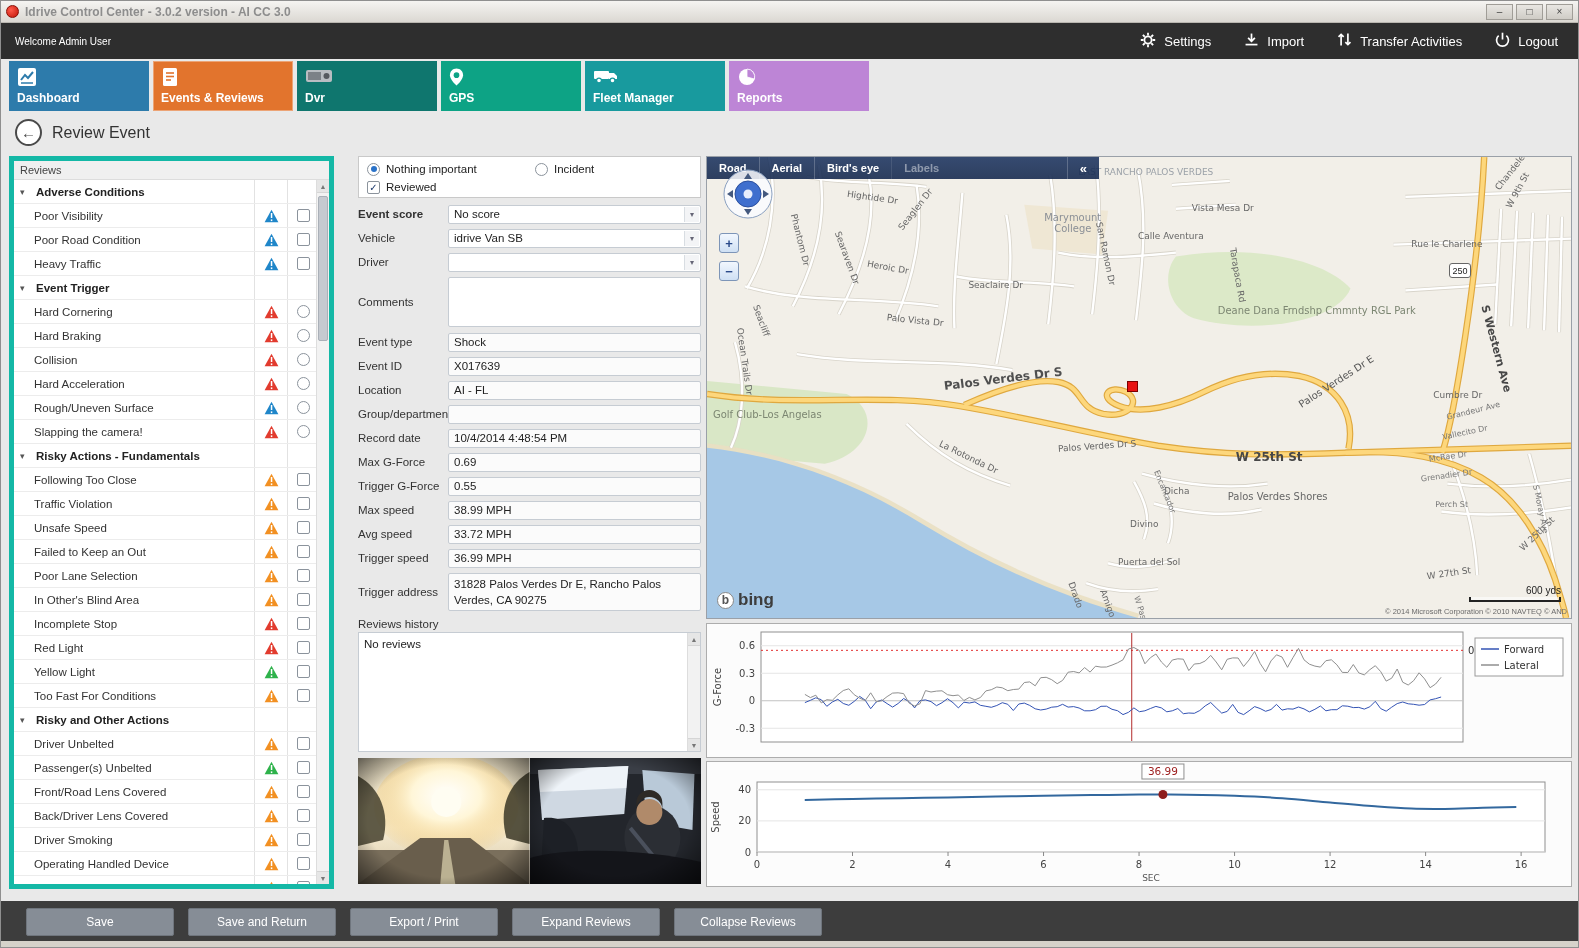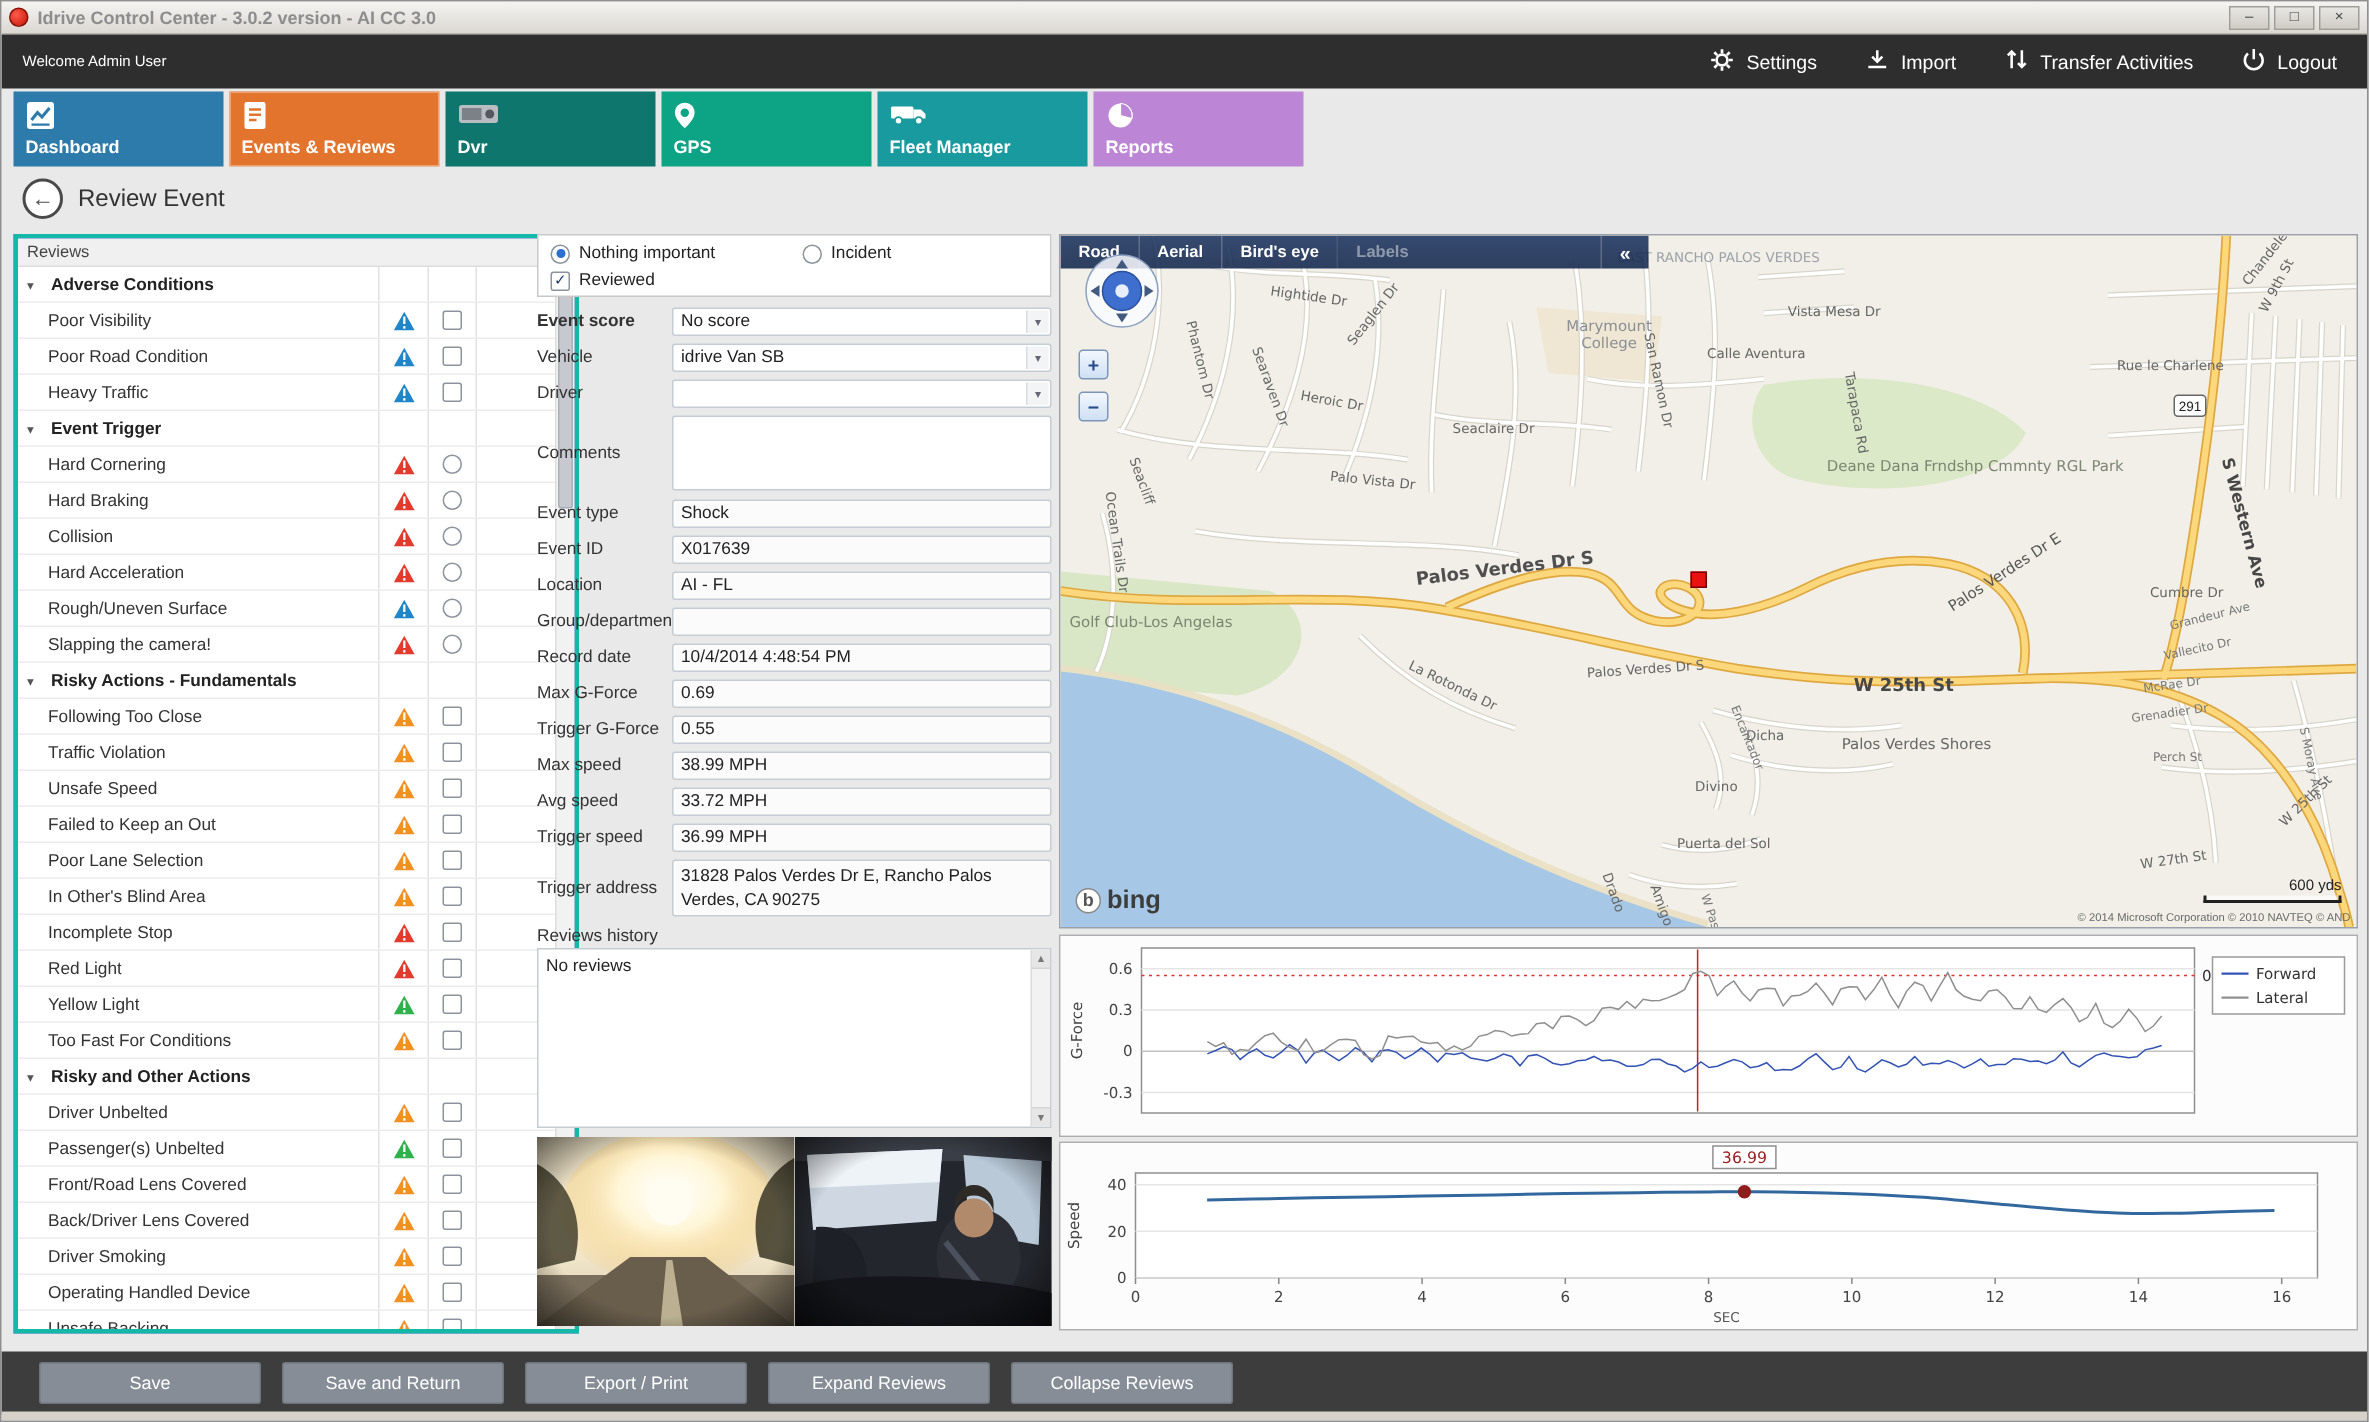--- a/index.html
+++ b/index.html
@@ -27,21 +27,21 @@
   .tab.active{box-shadow:inset 0 0 0 1px rgba(255,255,255,.35)}
   .tab .ticon{position:absolute;top:6px;left:8px}
   .tab .tlabel{position:absolute;bottom:6px;left:8px;font-weight:bold;font-size:12px}
 
   
   .page-head{position:absolute;top:118px;left:14px;display:flex;align-items:center;gap:10px}
   .back-btn{width:27px;height:27px;border:2px solid #4a4a4a;border-radius:50%;display:flex;align-items:center;justify-content:center;color:#4a4a4a;font-size:15px;background:#fff;cursor:pointer}
   .page-title{font-size:16px;color:#333}
 
   
-  .reviews-panel{position:absolute;left:8px;top:155px;width:377px;height:733px;background:#8b5cf6;border:3px solid #14b8a6}
+  .reviews-panel{position:absolute;left:8px;top:155px;width:325px;height:733px;background:#14b8a6;border:5px solid #14b8a6}
   .reviews-header{height:19px;background:#f0f0f0;border-bottom:1px solid #ddd;font-size:11px;color:#444;padding:3px 6px}
   .tree{position:absolute;top:19px;bottom:0;left:0;right:13px;overflow:hidden}
   .tree-row{position:relative;height:24px;border-bottom:1px solid #ececec;display:flex;align-items:center;background:#fff}
   .twisty{width:16px;margin-left:6px;font-size:9px;color:#555}
   .group-row .tlabel{font-weight:bold;font-size:11.5px;color:#222}
   .item-row .tlabel{margin-left:20px;font-size:11.5px;color:#333;white-space:nowrap;overflow:hidden;max-width:195px}
   .cell{position:absolute;top:0;height:100%;display:flex;align-items:center;justify-content:center}
   .icon-cell{left:240px;width:33px;border-left:1px solid #e2e2e2}
   .ctl-cell{left:273px;width:33px;border-left:1px solid #e2e2e2;border-right:1px solid #e2e2e2}
   .checkbox{width:13px;height:13px;border:1px solid #8b939c;background:#fff;border-radius:2px;display:inline-flex;align-items:center;justify-content:center;font-size:10px;color:#1c3a6e}
@@ -901,21 +901,21 @@
         <path d="M27 6 l4 6 h-8 Z" fill="#44597e"></path>
         <path d="M27 48 l4 -6 h-8 Z" fill="#44597e"></path>
         <path d="M6 27 l6 -4 v8 Z" fill="#44597e"></path>
         <path d="M48 27 l-6 -4 v8 Z" fill="#44597e"></path>
       </svg>
     </div>
     <div class="zoom-strip">
       <div class="zbtn">+</div>
       <div class="zbtn">−</div>
     </div>
-    <div class="shield">291</div>
+    <div class="shield">250</div>
     <div class="map-marker"></div>
     <div class="bing-logo">
       <span class="bing-b">b</span>
       <span>bing</span>
     </div>
     <div class="map-scale">
       <span>600 yds</span>
       <div class="scale-bar"></div>
     </div>
     <div class="map-copyright">© 2014 Microsoft Corporation   © 2010 NAVTEQ   © AND</div>

